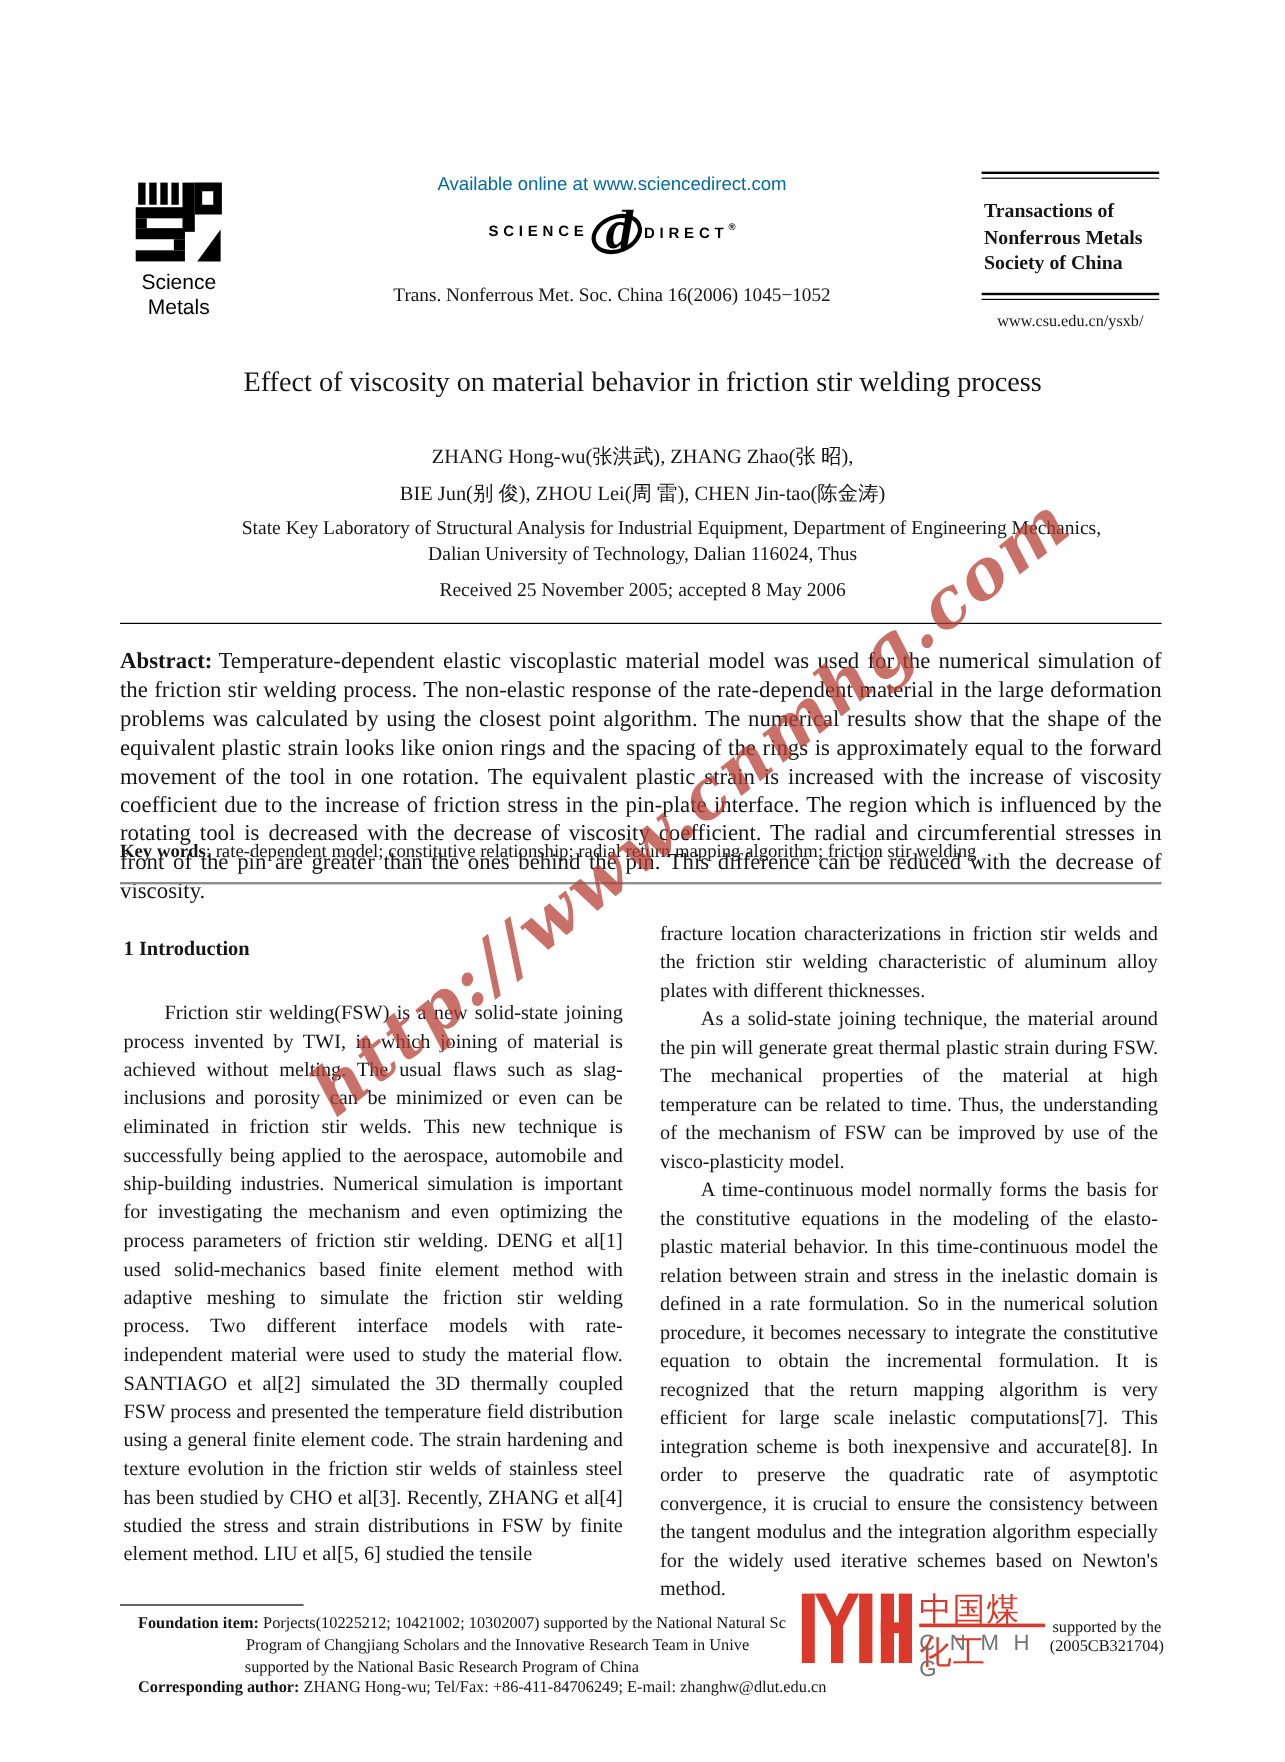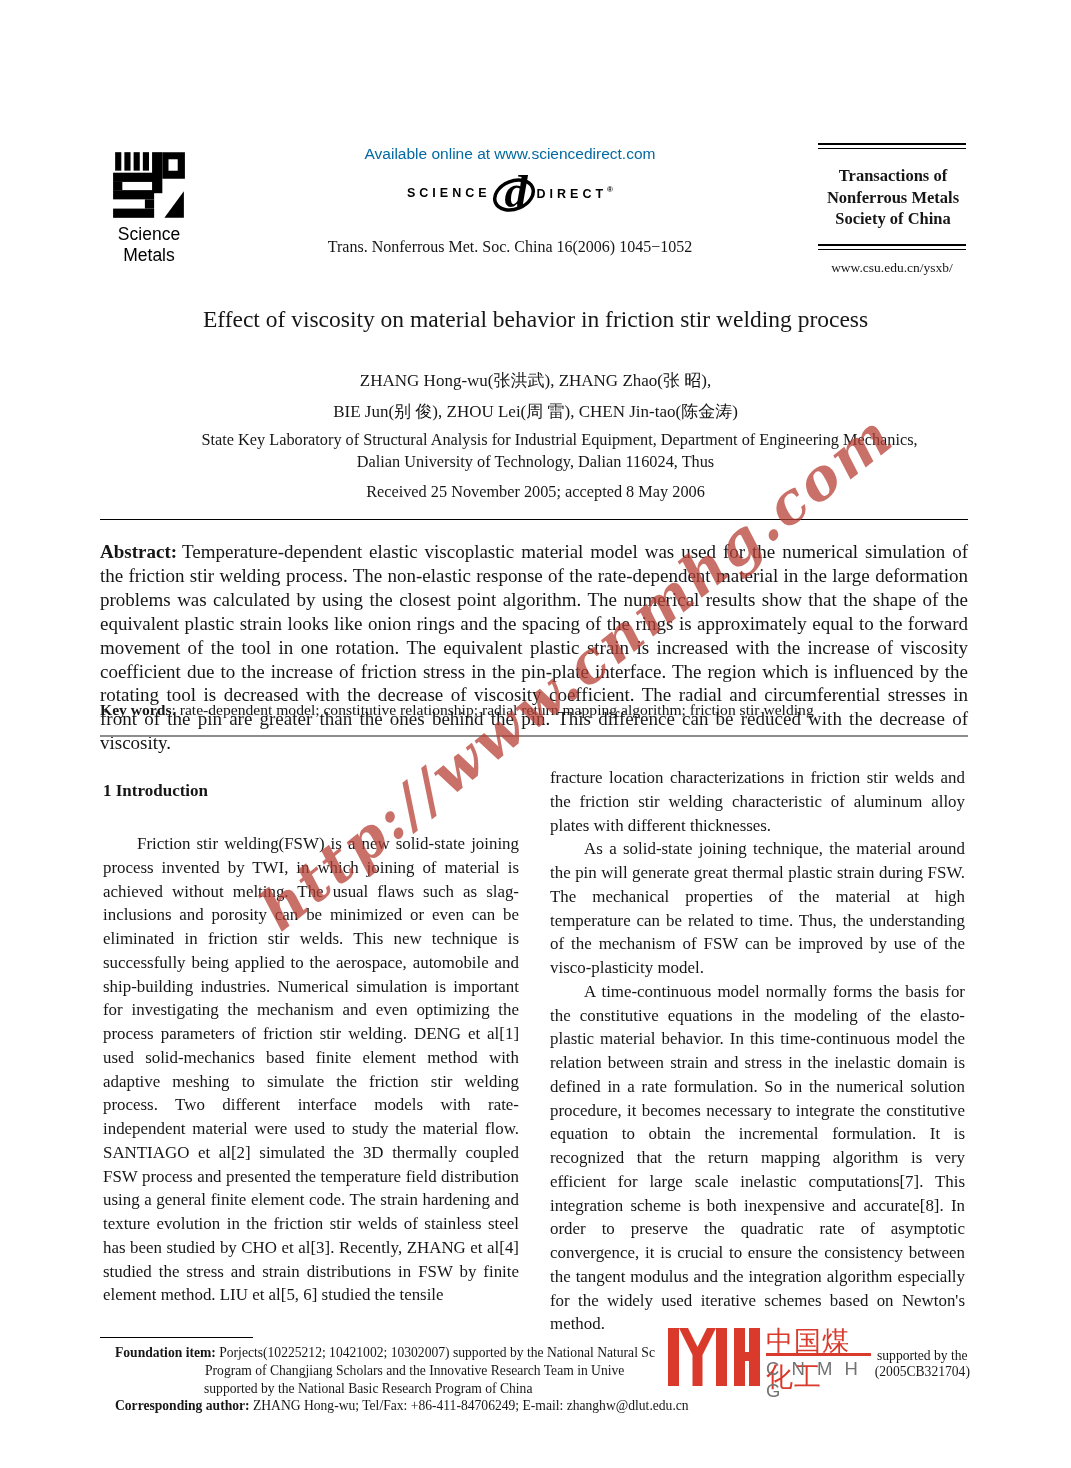--- a/index.html
+++ b/index.html
@@ -17,21 +17,21 @@
   
   #science-press { left:104px; top:150px; width:90px; text-align:center; }
   #science-press .sp-name { font-family:"Liberation Sans", sans-serif; font-size:17.5px; line-height:21px; color:#000; }
   #avail-line { left:290px; top:145px; width:440px; font-size:15.5px; color:#0369a1; }
   #sd-logo { left:290px; top:168px; width:440px; display:flex; align-items:center; justify-content:center; }
   .sd-word { font-weight:bold; font-size:12.5px; letter-spacing:4px; color:#000; }
   .sd-reg { font-size:8px; vertical-align:6px; letter-spacing:0; }
   #trans-line { left:260px; top:238px; width:500px; font-size:16px; }
   #journal-box { left:818px; top:143px; width:148px; }
   .dbl-rule { height:6px; border-top:2.4px solid #000; border-bottom:1.6px solid #000; }
-  #journal-box .jb-title { padding:16px 0 14px 2px; font-weight:bold; font-size:16.5px; line-height:21.5px;text-align:center; }
+  #journal-box .jb-title { padding:16px 0 14px 2px; font-weight:bold; font-size:16.5px; line-height:21.5px; }
   #journal-box .jb-url { margin-top:10px; text-align:center; font-size:13.5px; }
 
   
   #paper-title { left:0; top:306px; width:1071px; font-size:23.5px; }
   .author-line { left:0; width:1071px; font-size:17px; }
   #authors-1 { top:369px; } #authors-2 { top:400px; }
   .affil-line { left:0; width:1071px; font-size:16.3px; }
   #affil-1 { top:430px;margin-left:24px; } #affil-2 { top:452px; }
   #received { left:0; top:482px; width:1071px; font-size:16.3px; }
   #rule-top { left:100px; top:519px; width:868px; border-top:1.6px solid #000; }

